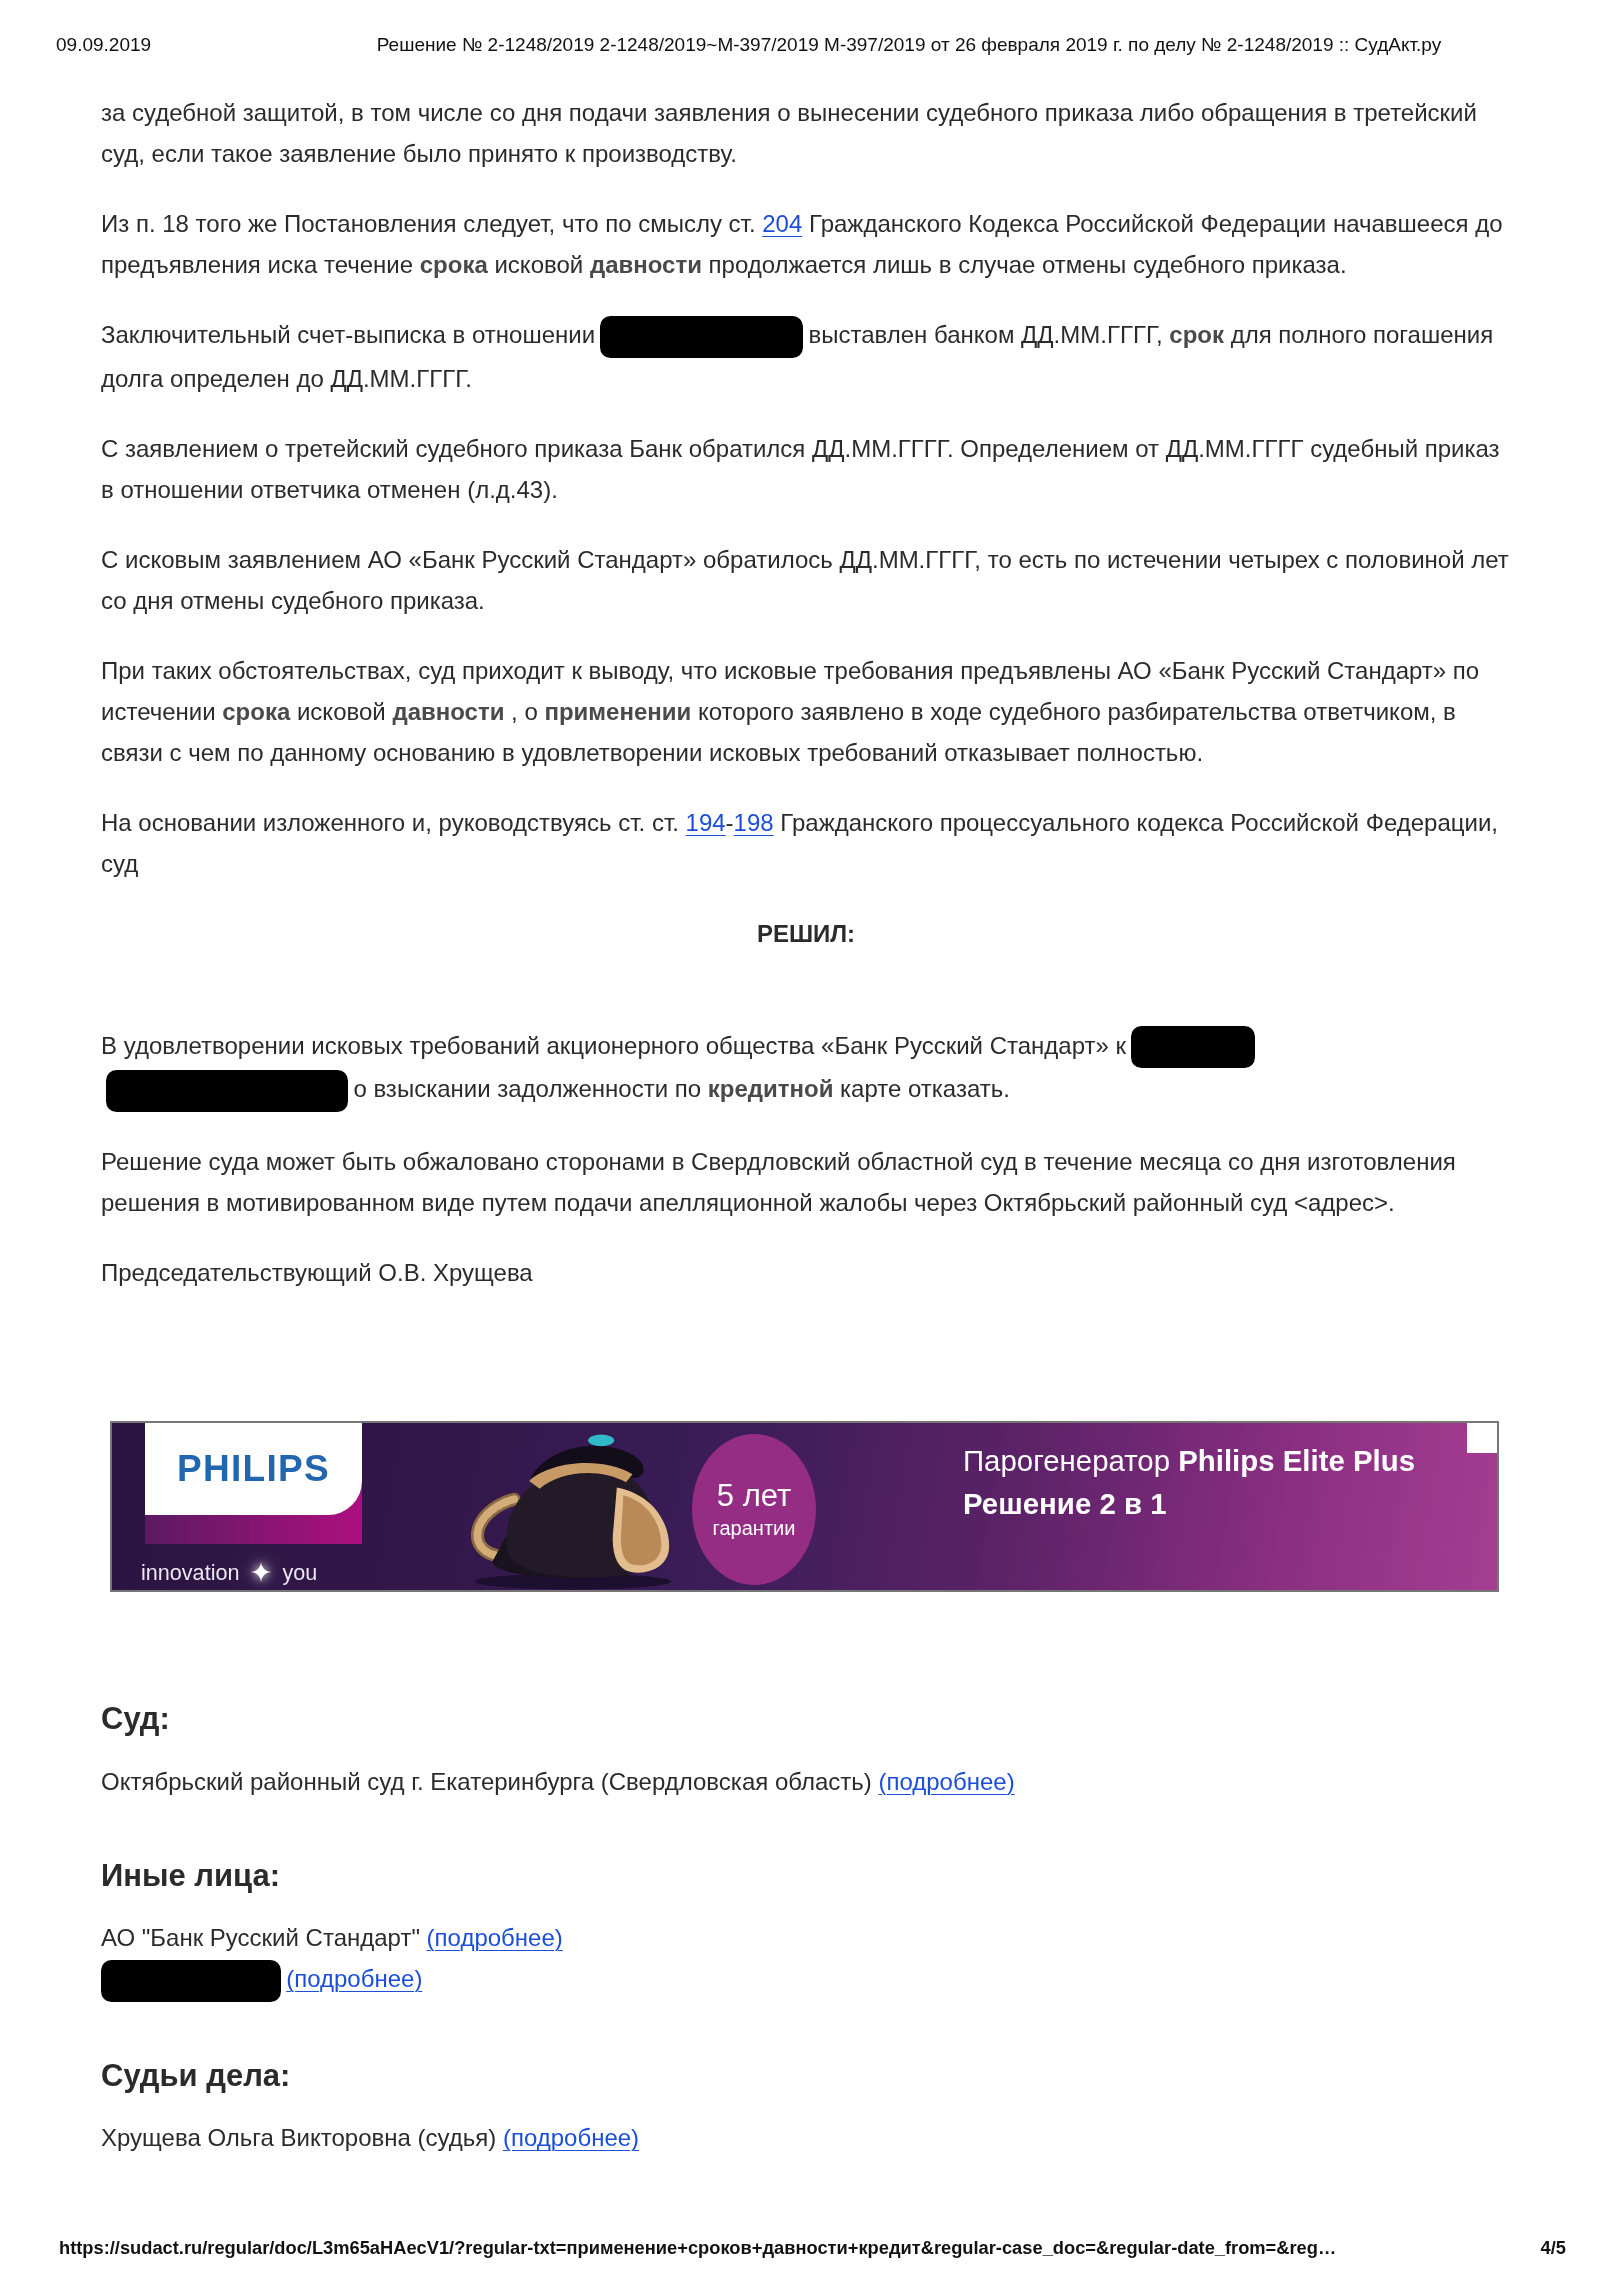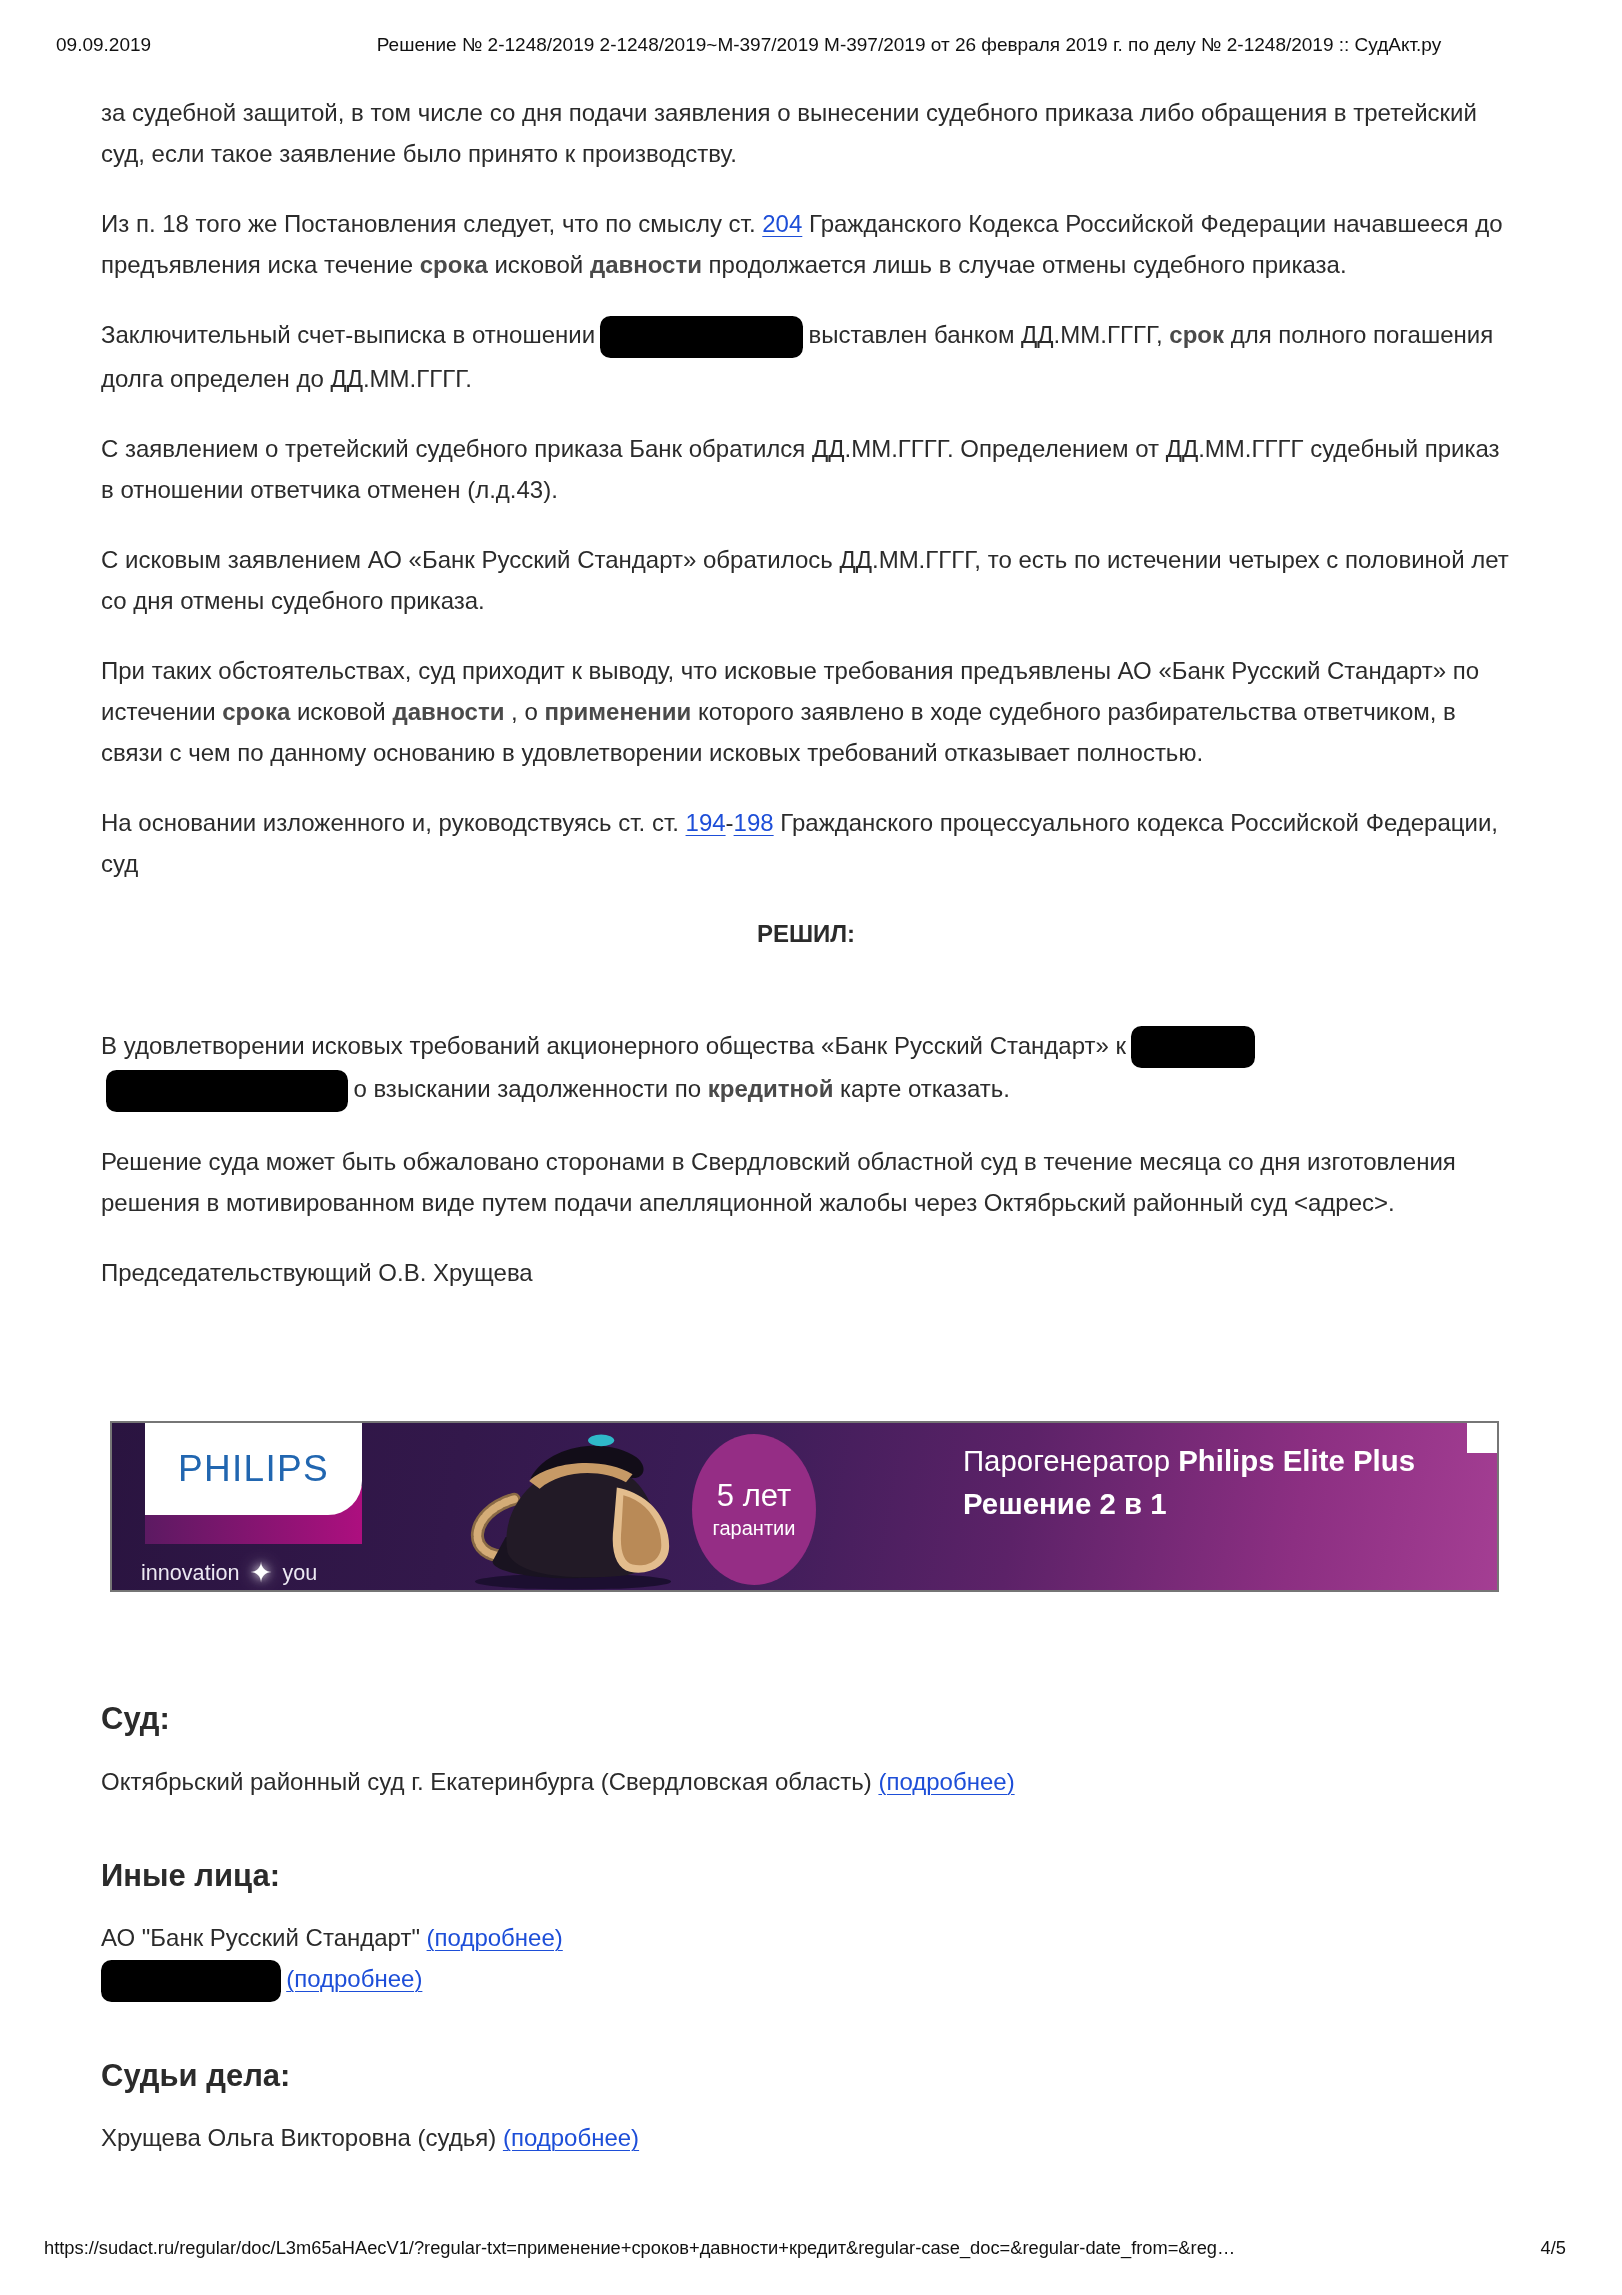--- a/index.html
+++ b/index.html
@@ -12,23 +12,23 @@
     overflow:hidden;
   }
   
   .print-header{
     position:absolute;top:34px;left:56px;right:56px;
     font-size:19px;color:#111;white-space:nowrap;
   }
   .print-date{position:absolute;left:0;top:0;}
   .print-title{text-align:center;padding-left:196px;overflow:visible;}
   .print-footer{
-    position:absolute;top:2237px;left:44px;right:56px;
+    position:absolute;top:2237px;left:59px;right:56px;
     display:flex;justify-content:space-between;align-items:center;
-    font-size:18.3px;color:#111;
+    font-size:18.3px;color:#111;font-weight:bold;
   }
   .footer-url{max-width:1440px;white-space:nowrap;overflow:hidden;}
   
   .content{
     position:absolute;top:92px;left:101px;width:1410px;
     font-size:24px;line-height:41px;color:#2b2b2b;
   }
   .para{margin:0 0 29px 0;}
   .para.decision{text-align:center;font-weight:700;margin:29px 0 71px 0;}
   .hl{font-weight:700;color:#4a4a4a;}
@@ -48,21 +48,21 @@
     background:linear-gradient(100deg,#2a1440 0%,#33184b 25%,#3c1d58 45%,#5c2268 65%,#8c2f82 85%,#a43e93 100%);
     overflow:hidden;cursor:pointer;
   }
   .ad-strip{position:absolute;left:33px;top:63px;width:217px;height:58px;
     background:linear-gradient(90deg,#5c1a62,#ad0f7f);}
   .ad-card{
     position:absolute;left:33px;top:0;width:217px;height:92px;
     background:#ffffff;border-radius:0 0 34px 0;
     display:flex;align-items:center;justify-content:center;
   }
-  .ad-brand{font-size:37px;font-weight:400;color:#2166b0;letter-spacing:1.3px;}
+  .ad-brand{font-size:37px;font-weight:700;color:#2166b0;letter-spacing:1.3px;}
   .ad-tagline{
     position:absolute;left:29px;top:128px;width:301px;
     display:flex;align-items:center;gap:10px;
     font-size:21.6px;color:#ece8f2;margin-top:8px;
   }
   .sparkle{
     font-size:27.5px;color:#ffffff;line-height:1;
     text-shadow:0 0 9.2px rgba(255,255,255,.95),0 0 19.6px rgba(255,255,255,.6);
   }
   .ad-iron{position:absolute;left:340px;top:3.9px;}

